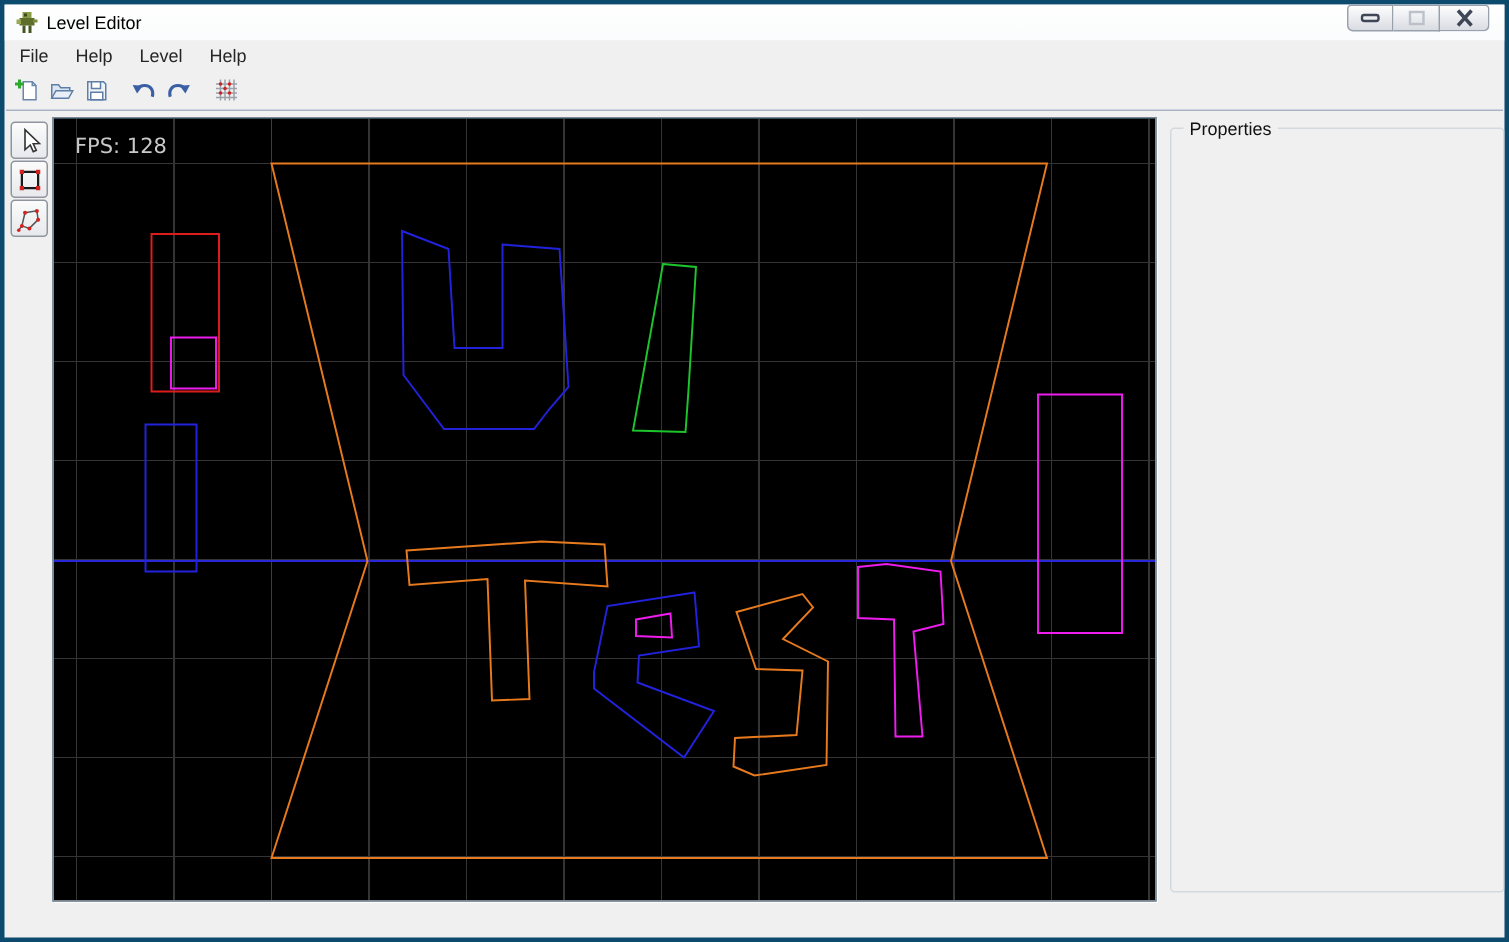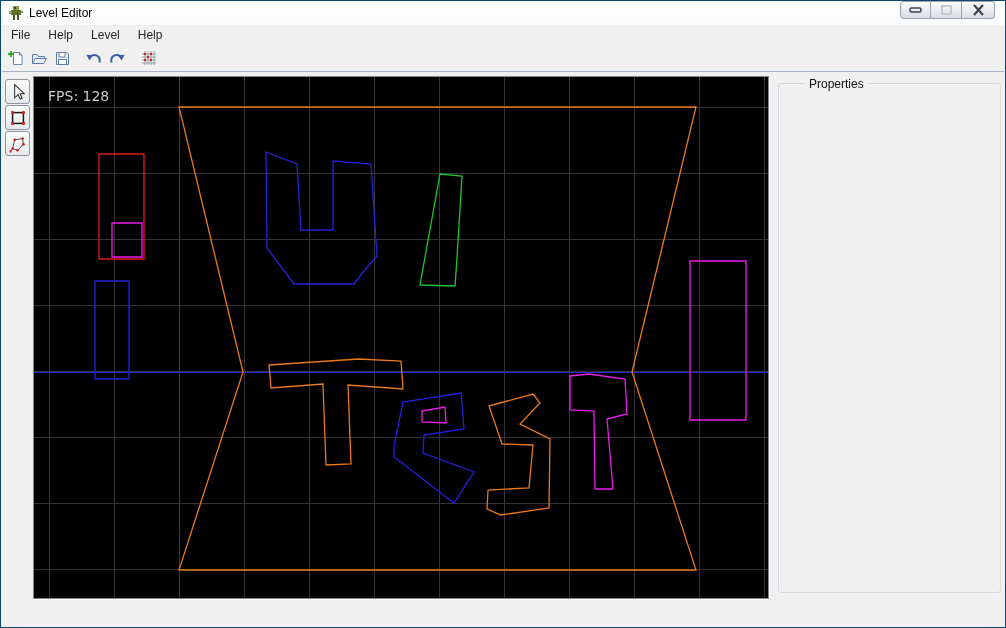--- a/index.html
+++ b/index.html
@@ -1,17 +1,17 @@
 <!DOCTYPE html>
 <html><head>
 <meta charset="utf-8">
 <style>
   html,body{margin:0;padding:0;background:#e6e6e6;}
   .window{position:relative;width:1006px;height:628px;box-sizing:border-box;
-    border:1px solid #0c4a6e;background:#f0f0f0;overflow:hidden;
+    border:3px solid #0c4a6e;background:#f0f0f0;overflow:hidden;
     font-family:"Liberation Sans",sans-serif;font-size:12px;color:#1b1b1b;}
   
   .titlebar{position:absolute;top:0;left:0;right:0;height:24px;background:linear-gradient(#ffffff,#fafbfc);}
   .app-icon{position:absolute;left:7px;top:4px;width:16px;height:16px;}
   .title-text{position:absolute;left:28px;top:5px;font-size:12px;color:#000;}
   .win-controls{position:absolute;top:0;right:10px;display:flex;}
   .win-btn{width:31px;height:18px;box-sizing:border-box;border:1px solid #98a0ac;border-left-width:0;
     background:linear-gradient(#fdfdfd,#e9ebef 55%,#d9dce2);display:flex;align-items:center;justify-content:center;padding:0;}
   .win-btn:first-child{border-left-width:1px;border-radius:3px 0 0 4px;}
   .win-btn:last-child{border-radius:0 3px 4px 0;width:33px;}
@@ -28,21 +28,21 @@
   
   .tool-btn{position:absolute;left:4px;width:25px;height:25px;box-sizing:border-box;border:1px solid #8f959e;
     border-radius:3px;background:linear-gradient(#fbfbfb,#e7e9ec);padding:0;display:flex;align-items:center;justify-content:center;}
   
   .canvas-wrap{position:absolute;left:32px;top:75px;width:736px;height:523px;box-sizing:border-box;
     border:1px solid #80858e;background:#0c4a6e;box-shadow:1px 1px 0 rgba(255,255,255,.85);}
   .canvas-wrap svg{display:block;width:734px;height:521px;}
   .fps{position:absolute;left:14px;top:11px;font-family:"DejaVu Sans",sans-serif;font-size:14px;color:#c9c9c9;}
   
   .props-group{position:absolute;left:777px;top:82px;width:221px;height:508px;border:1px solid #d4d9de;border-radius:3px;}
-  .props-label{position:absolute;left:786px;top:76px;background:#f0f0f0;padding:0 4px;color:#111;margin-left:18px;}
+  .props-label{position:absolute;left:786px;top:76px;background:#f0f0f0;padding:0 4px;color:#111;}
   
   .statusbar{position:absolute;left:0;right:0;top:605px;height:21px;background:#f0f0f0;
     border-top:1px solid #cdcdcd;box-shadow:inset 0 1px 0 #fff;display:flex;align-items:center;}
   .status-text{margin-left:4px;font-size:13px;color:#000;}
 </style>
 </head>
 <body>
 
 <div class="window">
 

